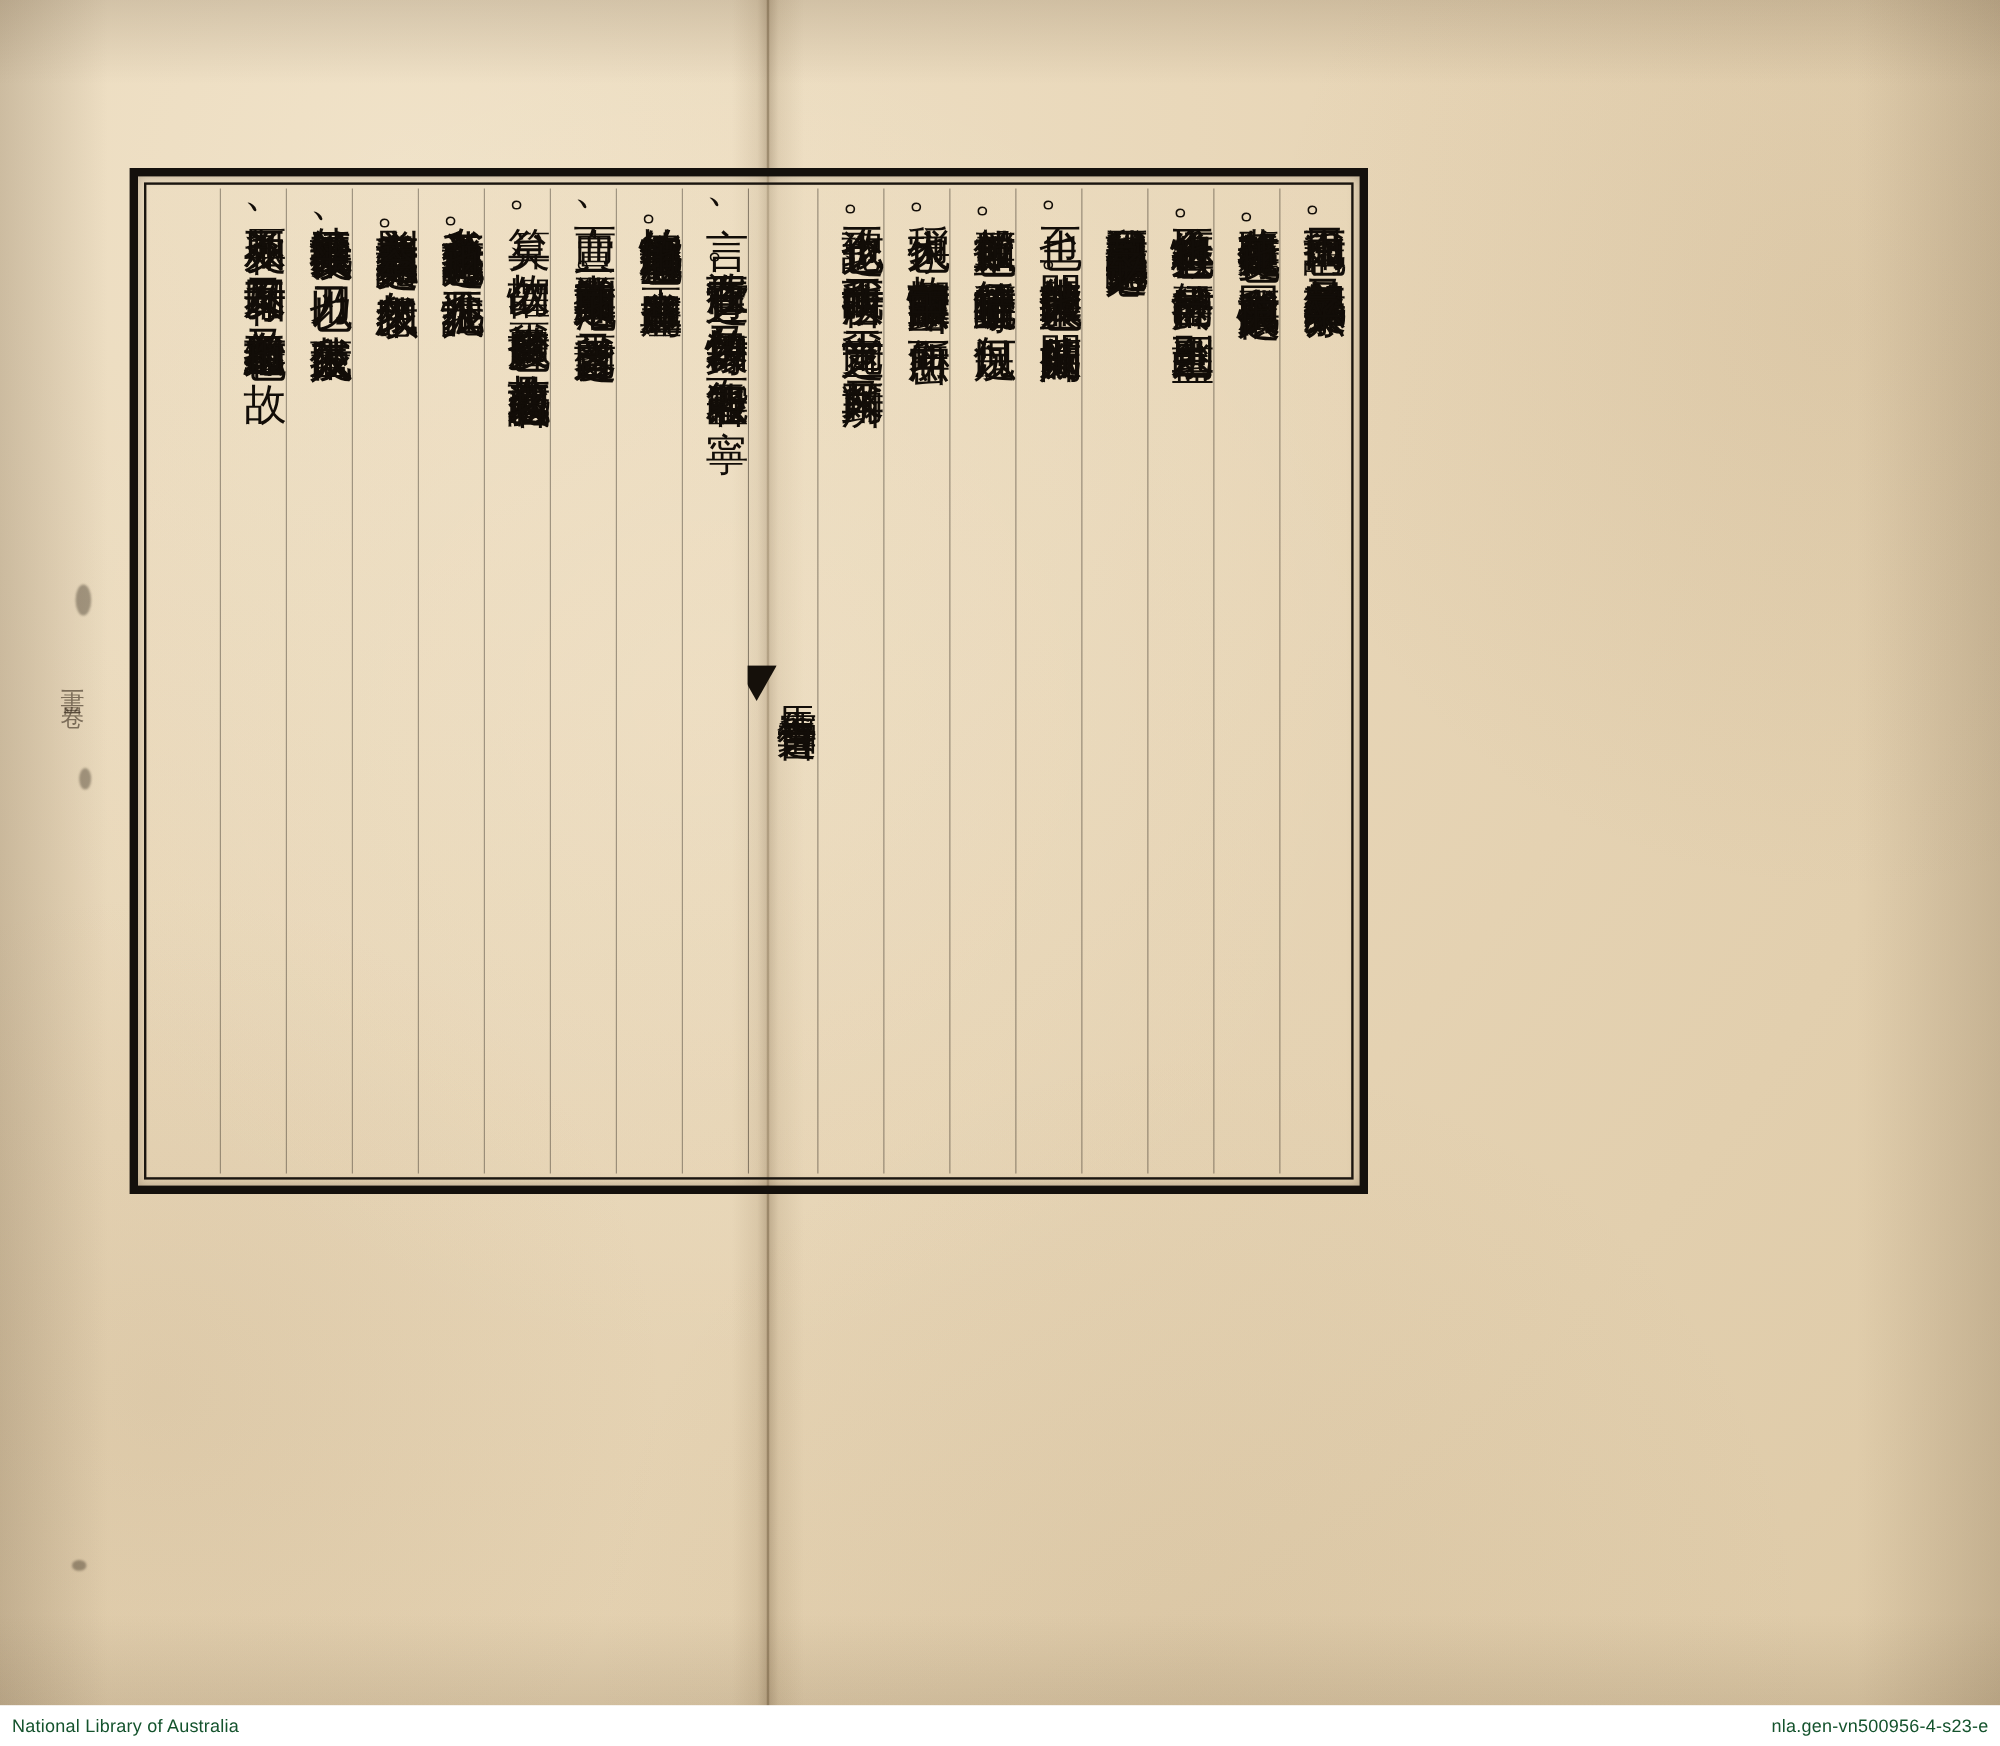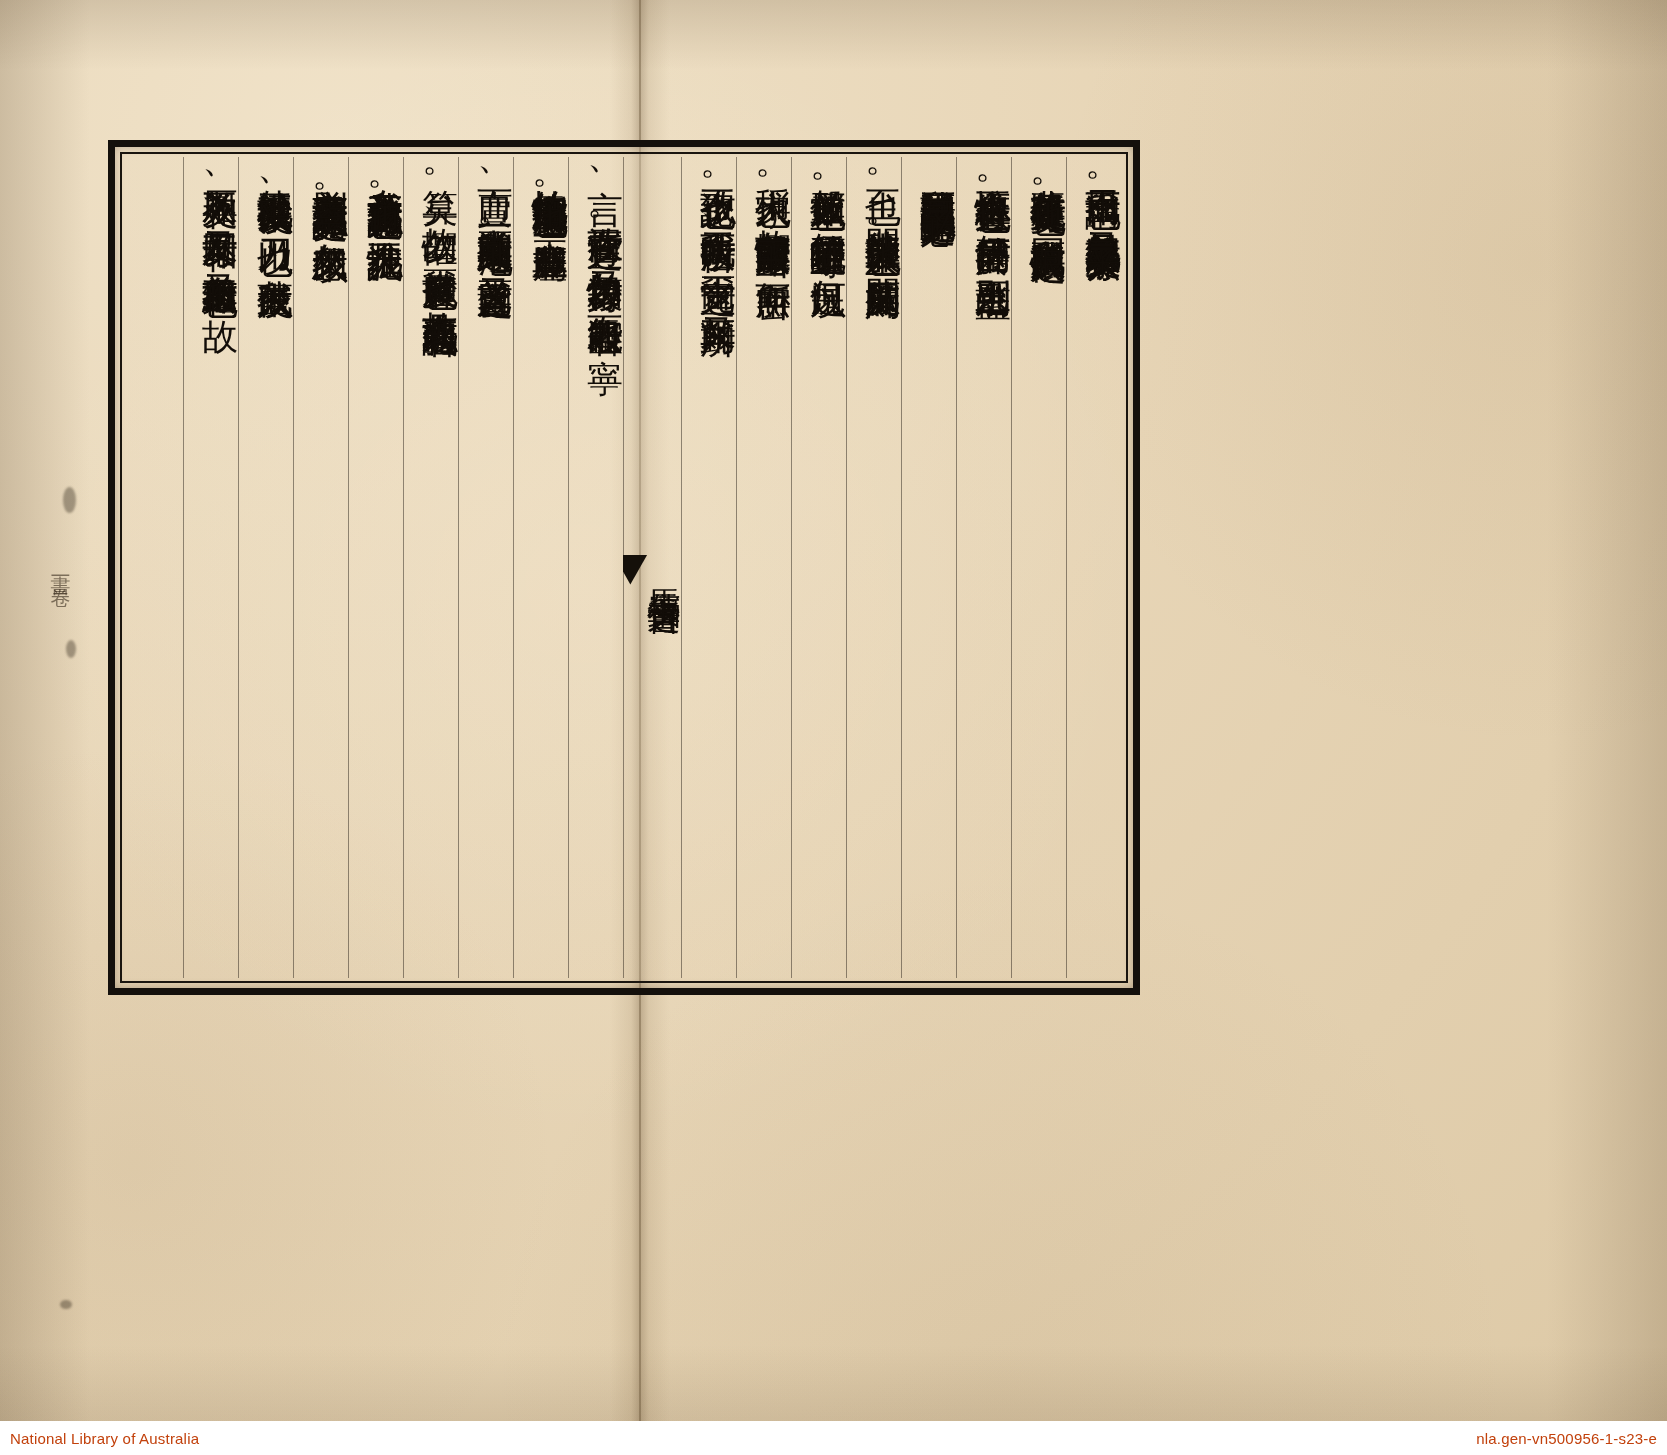--- a/index.html
+++ b/index.html
@@ -196,21 +196,21 @@
     bottom: 0;
     height: 34px;
     background: #ffffff;
     display: flex;
     align-items: center;
     justify-content: space-between;
     padding: 0 10px;
     box-sizing: border-box;
     font-family: "Liberation Sans", sans-serif;
     font-size: 15px;
-    color: #c2410c;
+    color: #14532d;
   }
   #footer .left { letter-spacing: 0.2px; }
   #footer .right { letter-spacing: 0.2px; }
 </style>
 </head>
 <body>
 
 <div id="page">
 
   <div class="paper-noise"></div>
@@ -306,16 +306,16 @@
       <div class="col">
         <span class="ruling"></span>
         <span>與厥爻不和、又女同母不和、又前女與繼母不和也。故一</span>
       </div>
 
     </div>
   </div>
 
   <div id="footer">
     <span class="left">National Library of Australia</span>
-    <span class="right">nla.gen-vn500956-1-s23-e</span>
+    <span class="right">nla.gen-vn500956-4-s23-e</span>
   </div>
 
 </div>
 
 </body></html>

